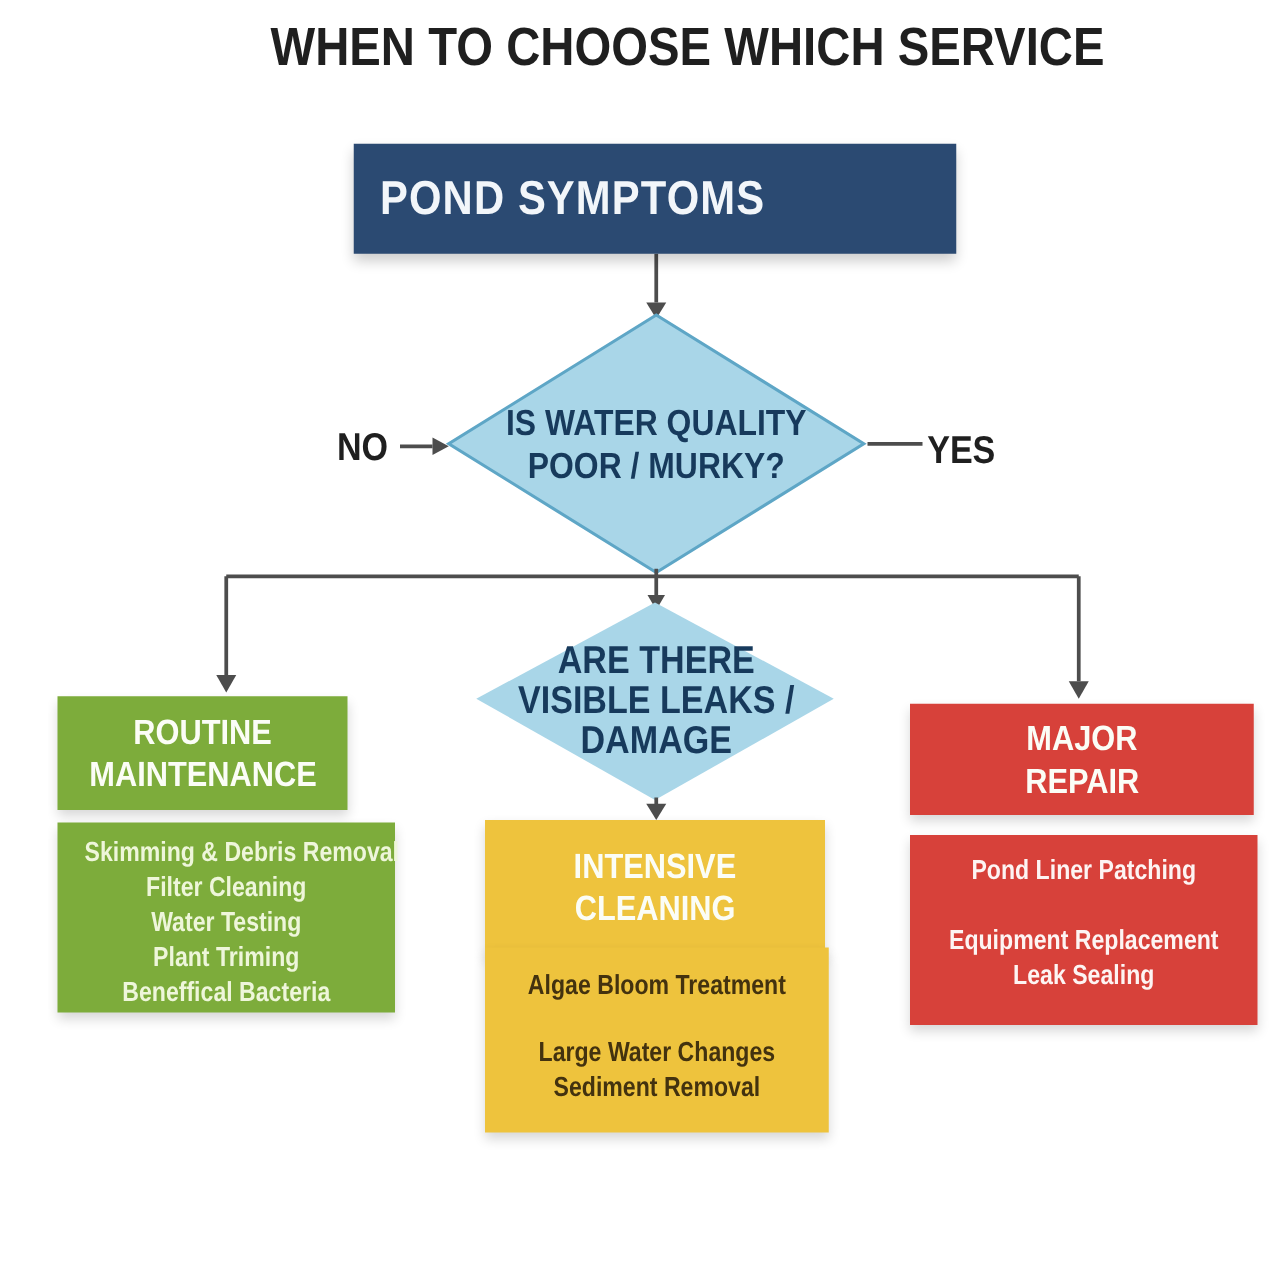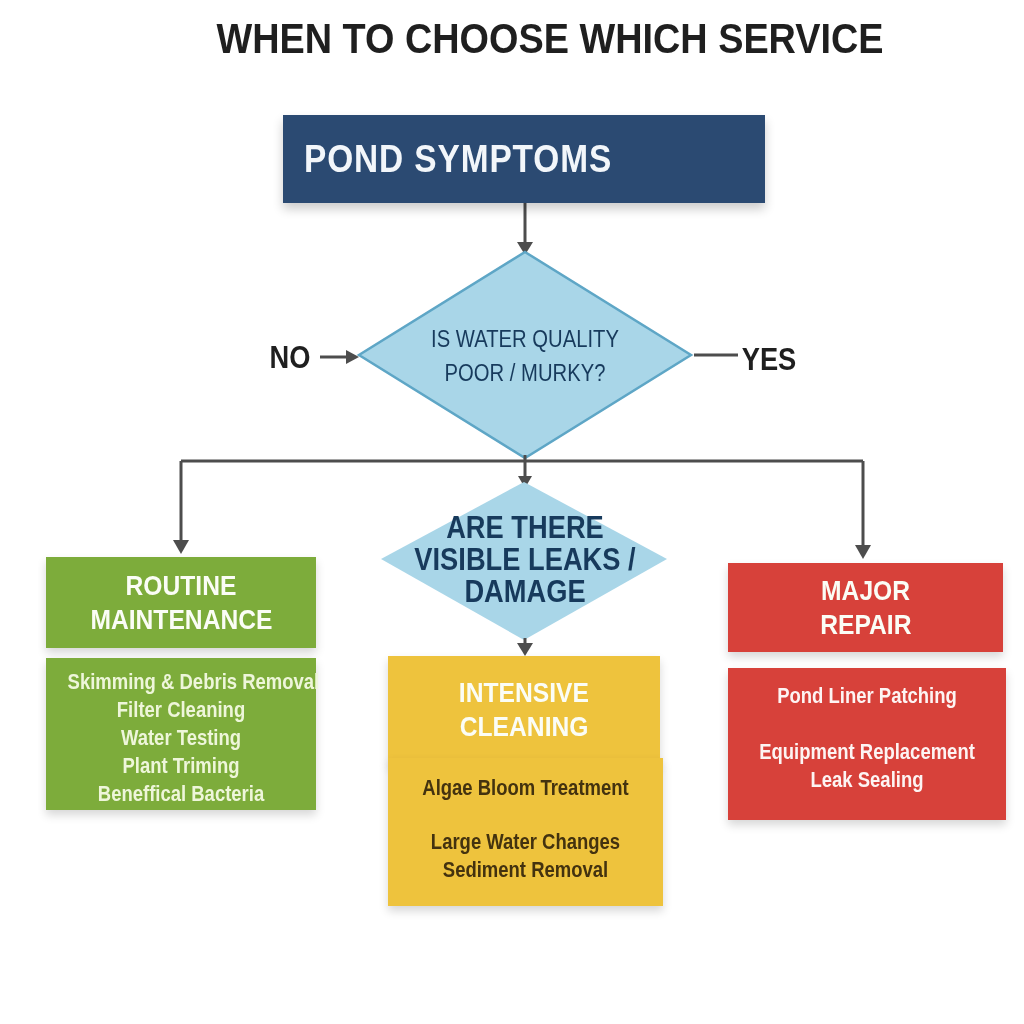--- a/index.html
+++ b/index.html
@@ -23,42 +23,42 @@
     left:245px;top:115px;width:482px;height:88px;background:#2b4a72;
     display:flex;align-items:center;justify-content:flex-start;
     box-shadow:0 6px 10px rgba(0,0,0,0.20);
   }
   .start-box .lbl{
     color:#f2f6fa;font-size:38px;font-weight:bold;letter-spacing:1px;white-space:nowrap;
   }
 
   .d1-text{
     left:327px;top:322px;width:320px;text-align:center;
-    color:#173a5c;font-size:23px;font-weight:normal;line-height:34px;
+    color:#173a5c;font-size:29px;font-weight:bold;line-height:34px;
   }
   .d2-text{
     left:347px;top:512px;width:280px;text-align:center;
     color:#173a5c;font-size:31px;font-weight:bold;line-height:32px;
   }
   .d-line{white-space:nowrap;}
 
   .edge-label{
     font-size:31px;font-weight:bold;color:#1f1f1f;text-align:center;white-space:nowrap;
   }
   .no-label{left:222px;top:340px;width:60px;}
   .yes-label{left:694px;top:342px;width:74px;}
 
   .hdr-box{
     display:flex;flex-direction:column;align-items:center;justify-content:center;
     box-shadow:0 5px 9px rgba(0,0,0,0.16);
   }
   .hdr-box .hline{
     color:#fbfdf6;font-size:28px;font-weight:bold;line-height:34px;white-space:nowrap;
   }
-  .green-hdr{left:8px;top:557px;width:270px;height:91px;background:#7dac3b;}
+  .green-hdr{left:8px;top:557px;width:232px;height:91px;background:#7dac3b;}
   .yellow-hdr{left:350px;top:656px;width:272px;height:108px;background:#eec33d;}
   .red-hdr{left:690px;top:563px;width:275px;height:89px;background:#d7413a;}
 
   .list-box{
     box-shadow:0 5px 9px rgba(0,0,0,0.16);box-sizing:border-box;
   }
   .list-box .item{
     width:100%;text-align:center;font-size:22px;font-weight:bold;line-height:28px;
     white-space:nowrap;
   }

